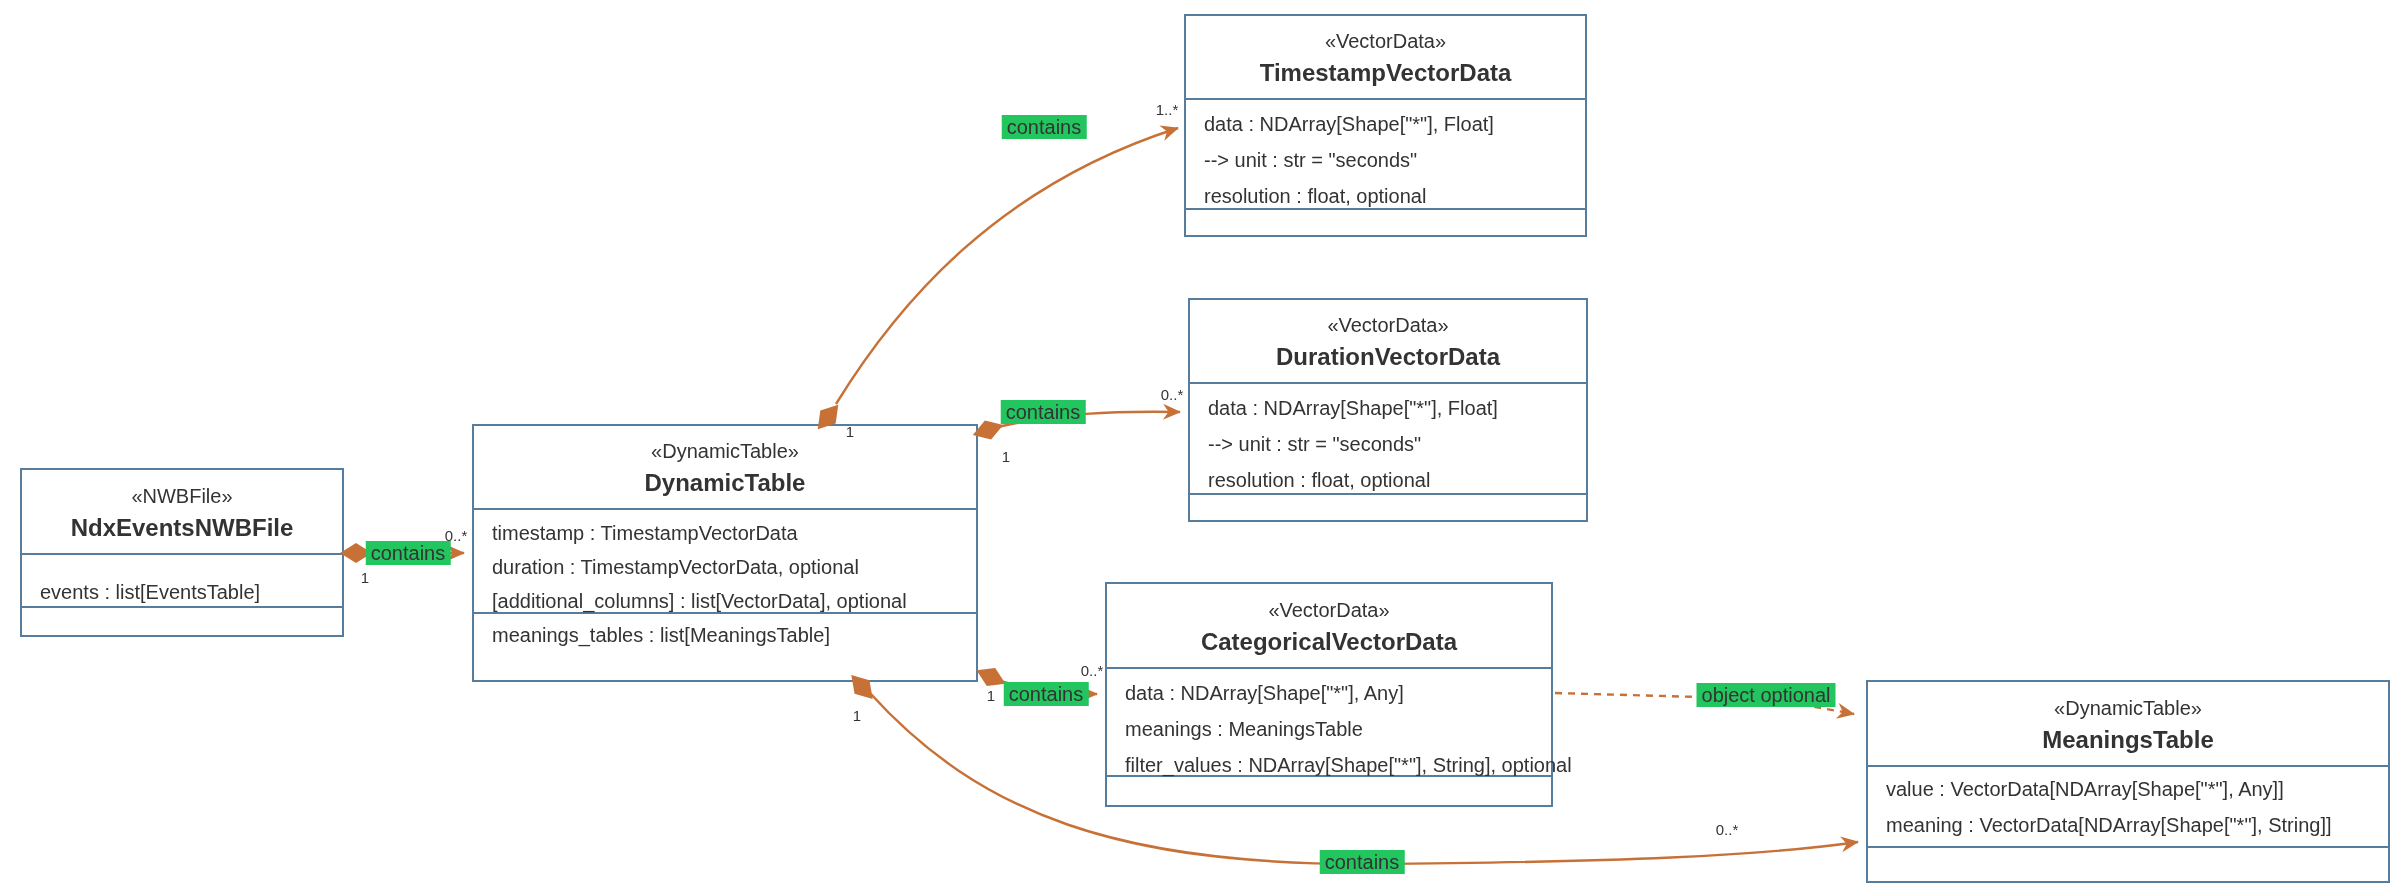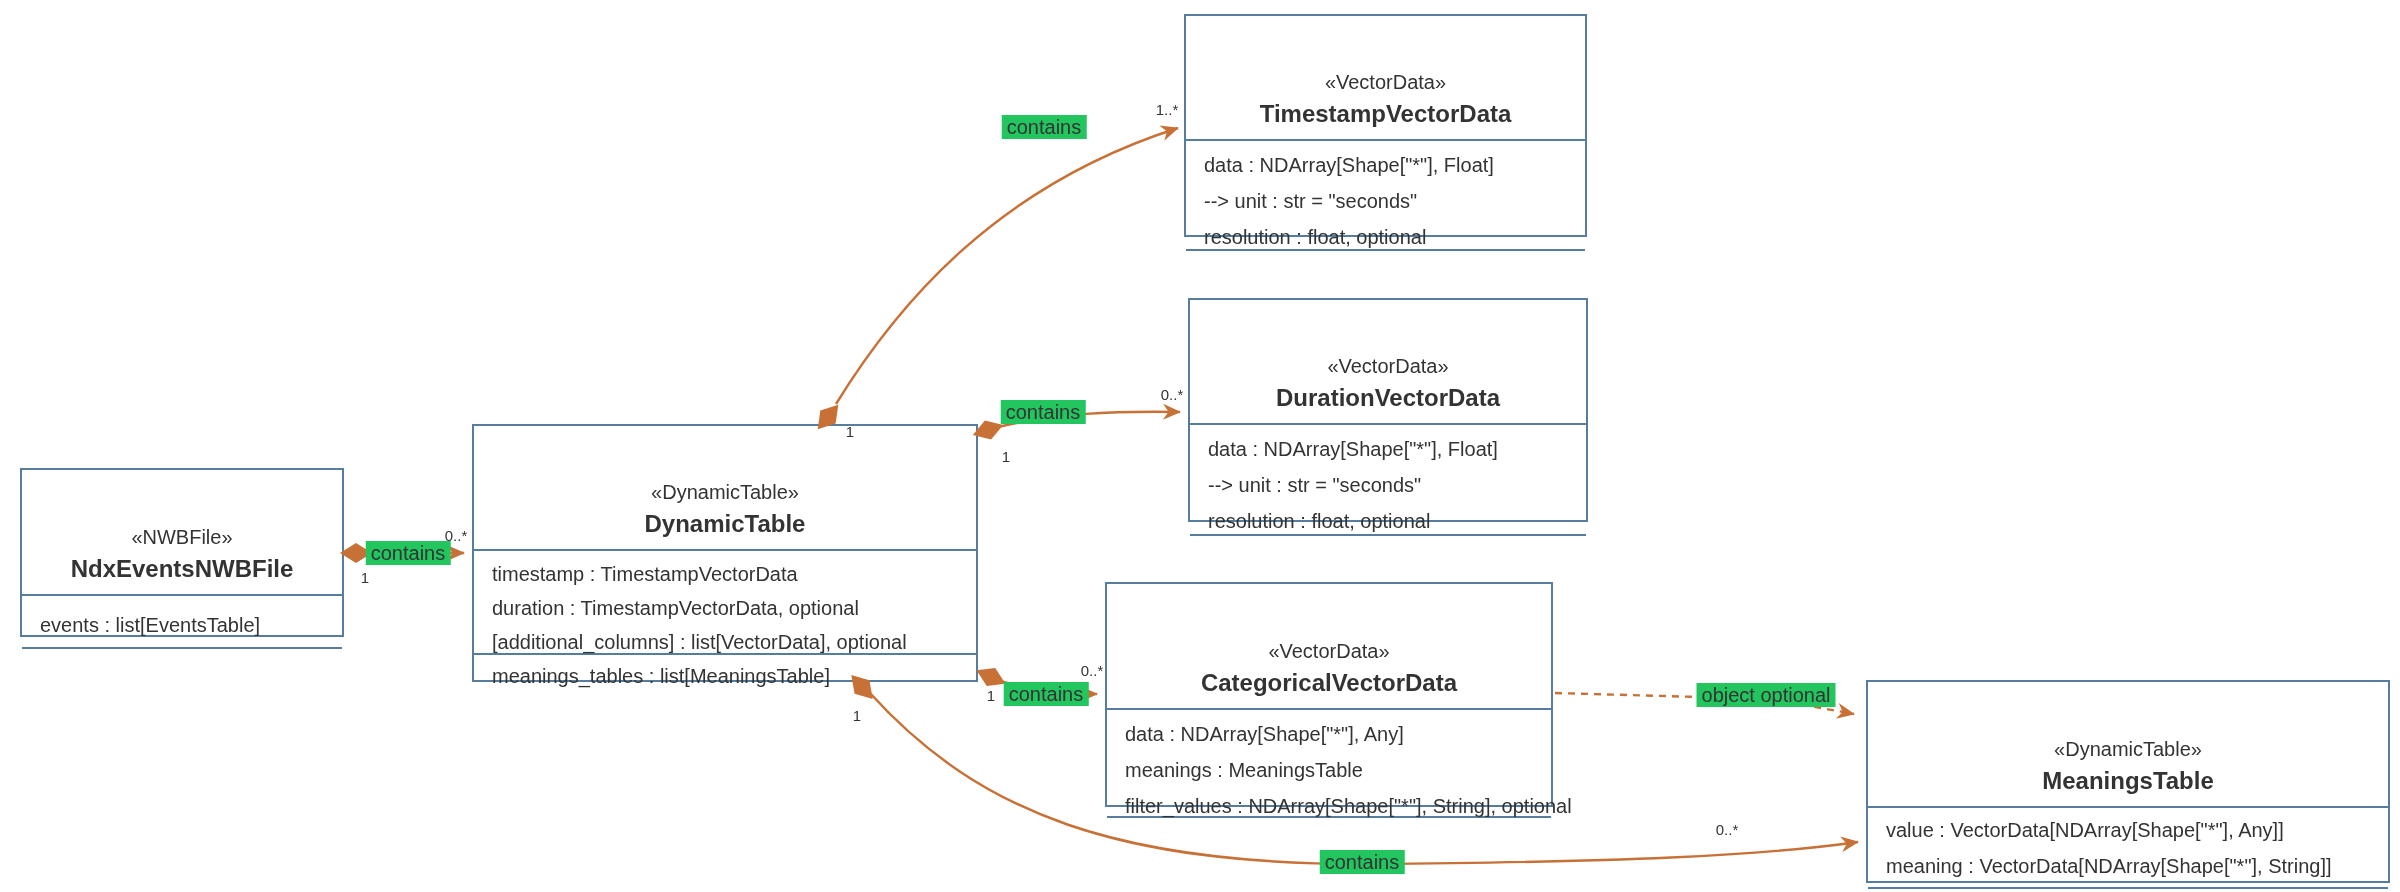--- a/index.html
+++ b/index.html
@@ -24,21 +24,20 @@
     border:2px solid var(--border);
     z-index:1;
   }
   .uml-class .hdr{
     box-sizing:border-box;
     display:flex;
     flex-direction:column;
     align-items:center;
     justify-content:center;
     gap:8px;
-    margin-top:41px;
   }
   .stereo{font-size:20px; line-height:24px;}
   .cname{font-size:24px; line-height:24px; font-weight:bold;}
   .attrs{
     box-sizing:border-box;
     border-top:2px solid var(--border);
     padding:6px 0 0 18px;
   }
   .attr{font-size:20px; line-height:36px; white-space:pre;}
   .attrs.tight .attr{line-height:34px;}
@@ -84,21 +83,21 @@
 </head>
 <body>
 
 <div id="canvas">
 
   <div class="uml-class" style="left:20px; top:468px; width:324px; height:169px;">
     <div class="hdr" style="height:83px;">
       <div class="stereo">«NWBFile»</div>
       <div class="cname">NdxEventsNWBFile</div>
     </div>
-    <div class="attrs" style="height:53px; padding-top:11px;">
+    <div class="attrs" style="height:53px; padding-top:19px;">
       <div class="attr">events : list[EventsTable]</div>
     </div>
     <div class="empty-comp" style="height:29px;"></div>
   </div>
 
   <div class="uml-class" style="left:472px; top:424px; width:506px; height:258px;">
     <div class="hdr" style="height:82px;">
       <div class="stereo">«DynamicTable»</div>
       <div class="cname">DynamicTable</div>
     </div>

